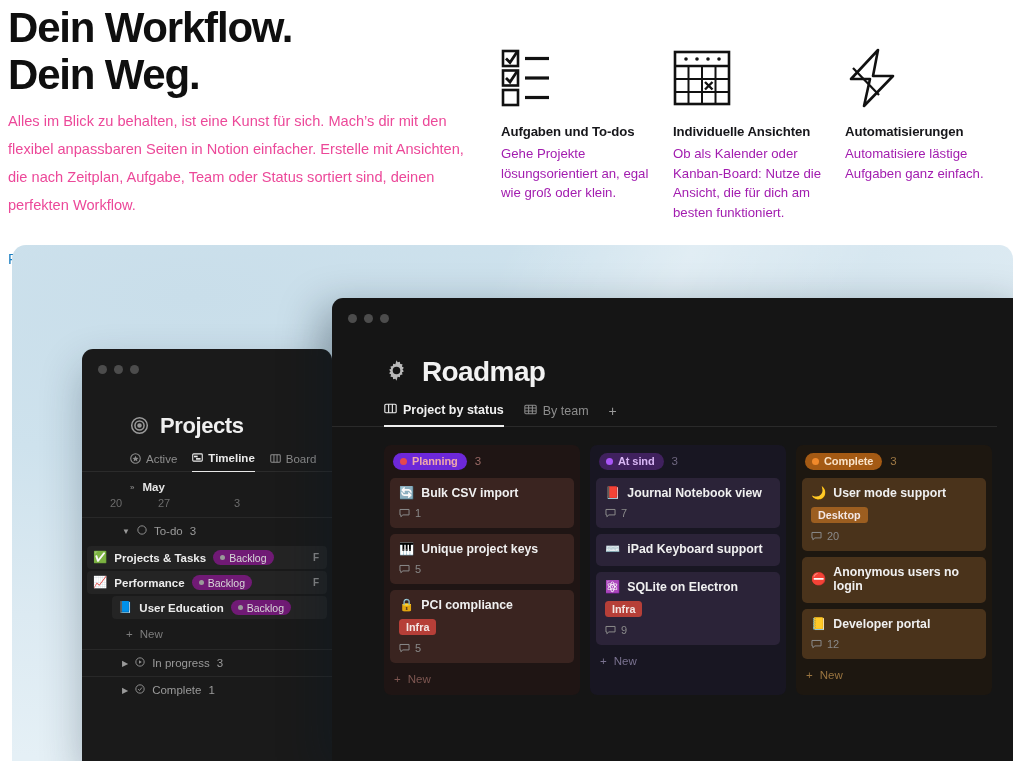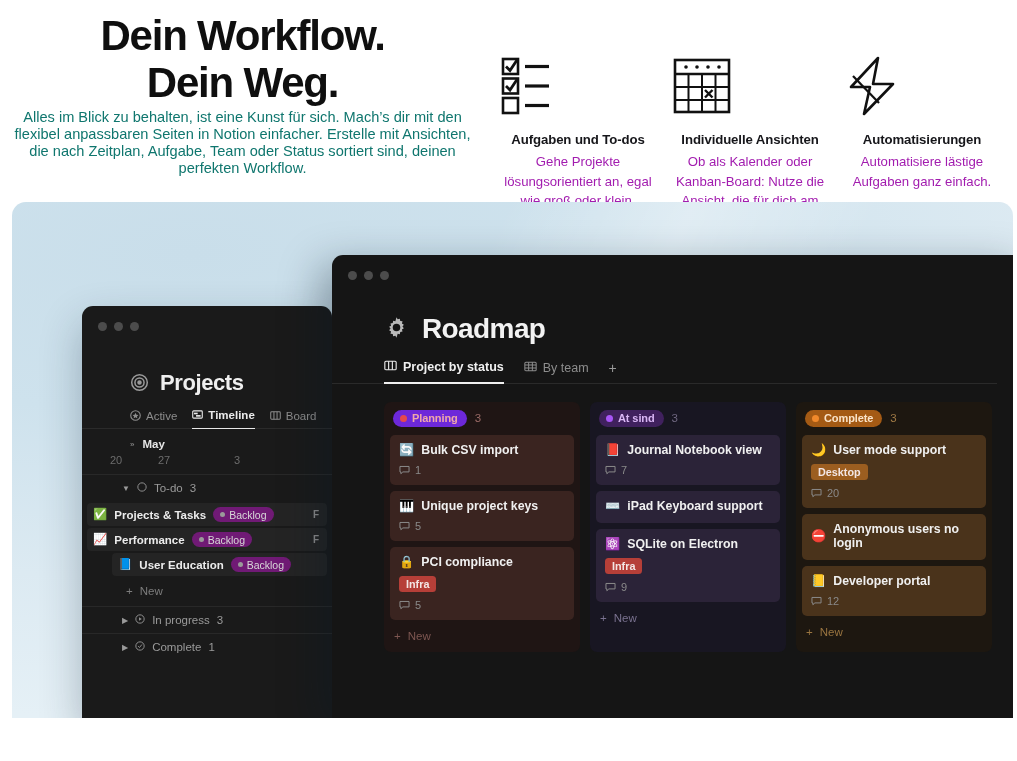--- a/index.html
+++ b/index.html
@@ -6,41 +6,40 @@
   html, body {
     width: 1017px; height: 761px;
     background: #ffffff;
     font-family: "Liberation Sans", sans-serif;
     overflow: hidden;
   }
 
   
   .top {
     display: flex;
-    padding: 8px 0 0 0;
-    height: 202px;
-    text-align: center;
+    padding: 0px 0 0 0;
+    height: 245px;
   }
   .hero-left {
     width: 505px;
     padding: 4px 24px 0 8px;
   }
   .hero-title {
     font-size: 42px;
     line-height: 47px;
     font-weight: 700;
     letter-spacing: -1.2px;
     color: #0f0f0f;
     font-family: "Liberation Sans", sans-serif;
   }
   .hero-body {
-    margin-top: 3px;
+    margin-top: 9px;
     font-size: 14.6px;
-    line-height: 17px;
-    color: #0f766e;
+    line-height: 28px;
+    color: #ec4899;
     max-width: 470px;
   }
   .hero-link {
     margin-top: 32px;
     font-size: 14.6px;
     color: #1a7fc1;
     display: inline-flex;
     align-items: center;
     cursor: pointer;
     text-decoration: none;

